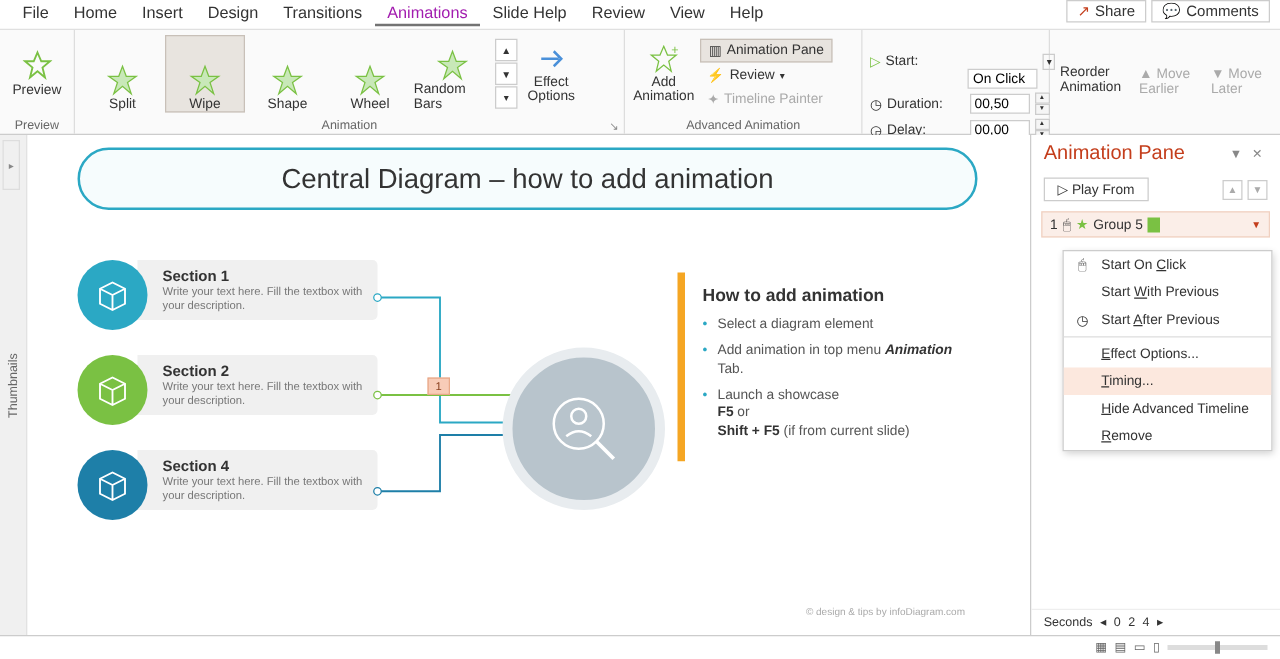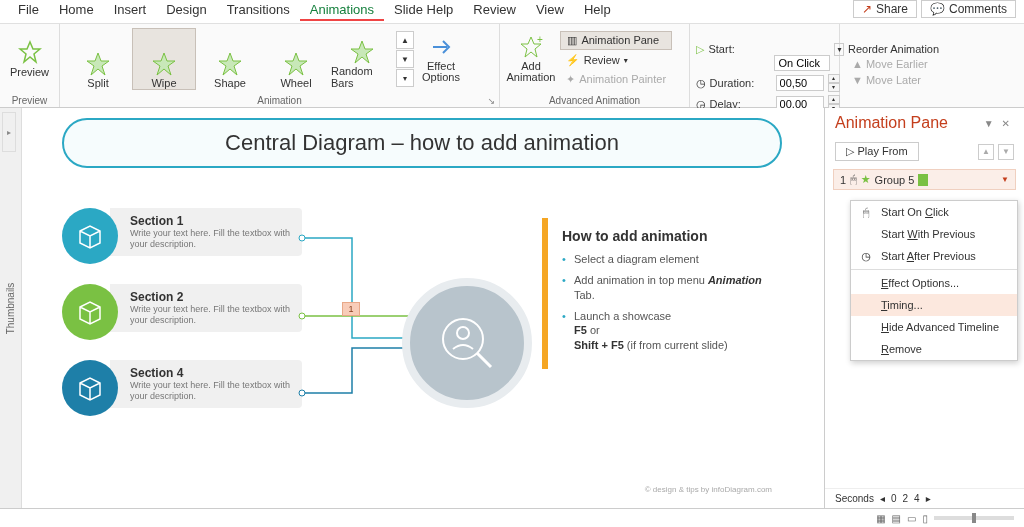--- a/index.html
+++ b/index.html
@@ -1,20 +1,20 @@
 <!DOCTYPE html>
 <html><head>
 <meta charset="utf-8">
 <style>
 * { margin: 0; padding: 0; box-sizing: border-box; font-family: 'Segoe UI', sans-serif; }
 body { background: #fff; width: 1024px; height: 527px; overflow: hidden; font-size: 12px; color: #333; }
 
 .menubar { height: 24px; display: flex; align-items: flex-start; padding: 0 8px; border-bottom: 1px solid #e0e0e0; }
 .menubar-item { padding: 2px 10px; font-size: 13px; cursor: pointer; }
-.menubar-item.active { color: #15803d; border-bottom: 2px solid #ef4444; }
+.menubar-item.active { color: #a21caf; border-bottom: 2px solid #737373; }
 .menubar-right { margin-left: auto; display: flex; gap: 4px; }
 .menubar-btn { border: 1px solid #ccc; padding: 1px 8px; font-size: 12px; display: flex; align-items: center; gap: 4px; cursor: pointer; }
 .share-icon { color: #c43e1c; }
 .comments-icon { color: #c43e1c; }
 
 .ribbon { height: 84px; display: flex; border-bottom: 1px solid #ccc; background: #fafafa; }
 .ribbon-group { border-right: 1px solid #ddd; display: flex; flex-direction: column; }
 .ribbon-group-content { flex: 1; display: flex; align-items: center; padding: 2px 6px; gap: 2px; }
 .ribbon-group-label { font-size: 10px; color: #666; text-align: center; padding: 1px 0; position: relative; }
 .ribbon-group-label .launcher { position: absolute; right: 4px; bottom: 1px; font-size: 9px; color: #888; }
@@ -30,21 +30,21 @@
 .adv-btn { padding: 2px 6px; font-size: 11px; display: flex; align-items: center; gap: 4px; cursor: pointer; }
 .adv-btn.pane { background: #e8e4df; border: 1px solid #c8c0b8; }
 .adv-btn.disabled { color: #aaa; }
 
 .timing-row { display: flex; align-items: center; gap: 4px; padding: 1px 0; font-size: 11px; }
 .timing-row input { width: 48px; border: 1px solid #ccc; padding: 1px 3px; font-size: 11px; }
 .timing-label { width: 62px; }
 .spin-btns { display: flex; flex-direction: column; }
 .spin-btn { width: 12px; height: 9px; border: 1px solid #ccc; font-size: 6px; line-height: 6px; text-align: center; background: #f5f5f5; cursor: pointer; }
 
-.reorder-col { display: flex; flex-direction: column; gap: 2px; padding: 2px; font-size: 11px; }
+.reorder-col { display: flex; flex-direction: row; gap: 2px; padding: 2px; font-size: 11px; }
 .reorder-btn { color: #aaa; padding: 1px 4px; }
 
 .workspace { display: flex; height: 400px; }
 .thumbrail { width: 22px; background: #f0f0f0; border-right: 1px solid #ddd; display: flex; align-items: center; justify-content: center; }
 .thumbrail-label { transform: rotate(-90deg); font-size: 10px; color: #666; white-space: nowrap; }
 
 .slide-area { flex: 1; background: #fff; padding: 10px 30px; position: relative; overflow: hidden; }
 .slide { width: 740px; height: 380px; position: relative; }
 
 .title-bar { margin: 0 10px 16px; padding: 10px 30px; border: 2px solid #2ba8c4; border-radius: 30px; background: #f6fcfd; font-size: 22px; color: #333; text-align: center; font-weight: 300; }
@@ -198,21 +198,21 @@
             <span>▥</span>
             <span>Animation Pane</span>
           </div>
         <div class="adv-btn">
             <span style="color:#f5a623">⚡</span>
             <span>Review</span>
             <span style="font-size:8px">▾</span>
           </div>
         <div class="adv-btn disabled">
             <span>✦</span>
-            <span>Animation Painter</span>
+            <span>Timeline Painter</span>
           </div>
       </div>
     </div>
     <div class="ribbon-group-label">Advanced Animation</div>
   </div>
 
   <div class="ribbon-group" style="width:150px">
     <div class="ribbon-group-content" style="flex-direction:column;align-items:flex-start;gap:1px">
       <div class="timing-row">
         <span style="color:#7ac143">▷</span>

